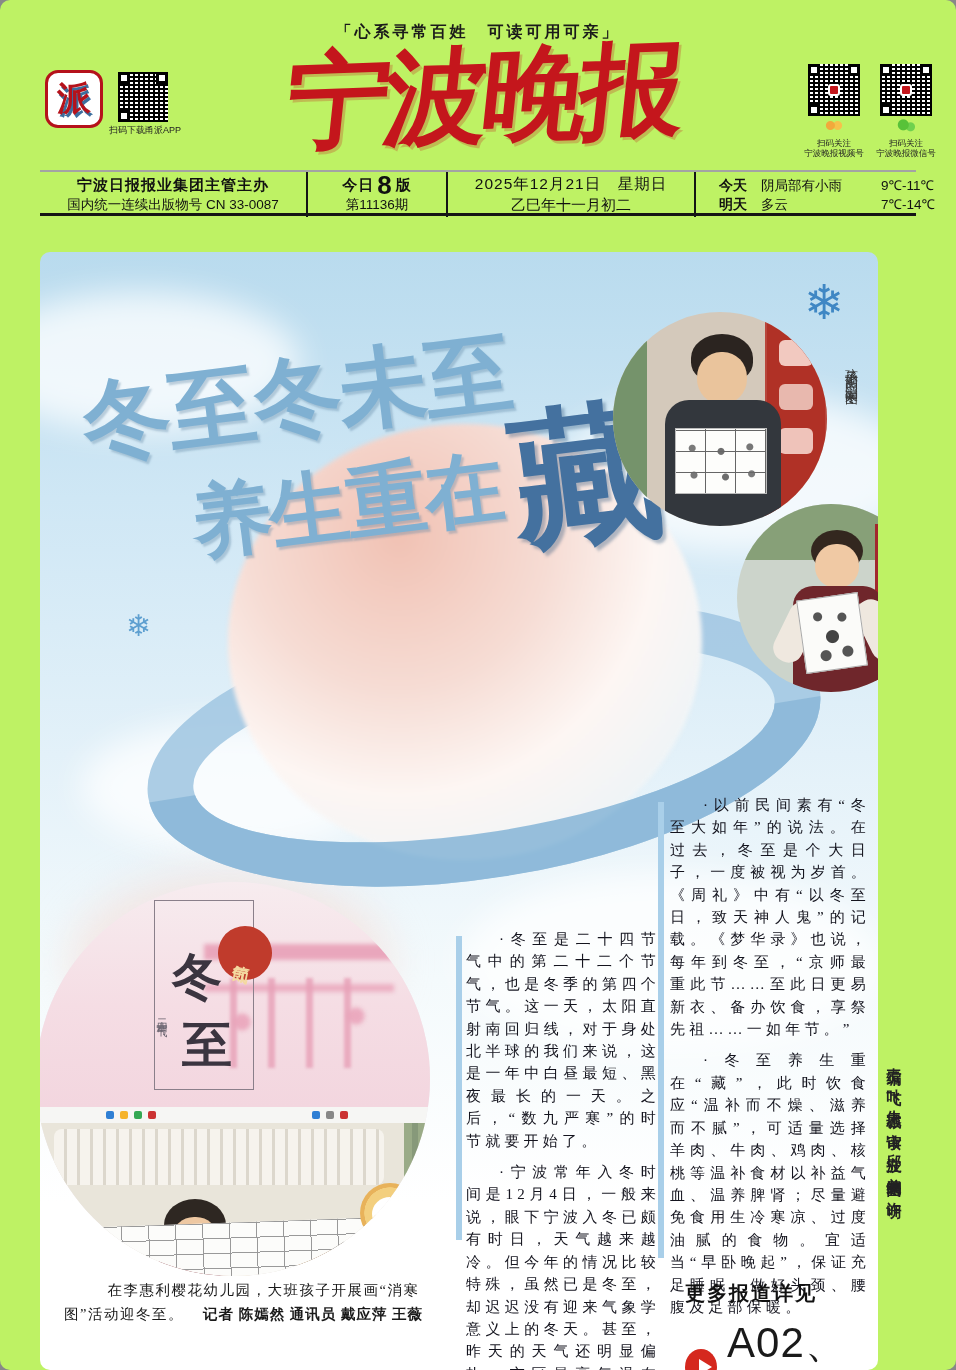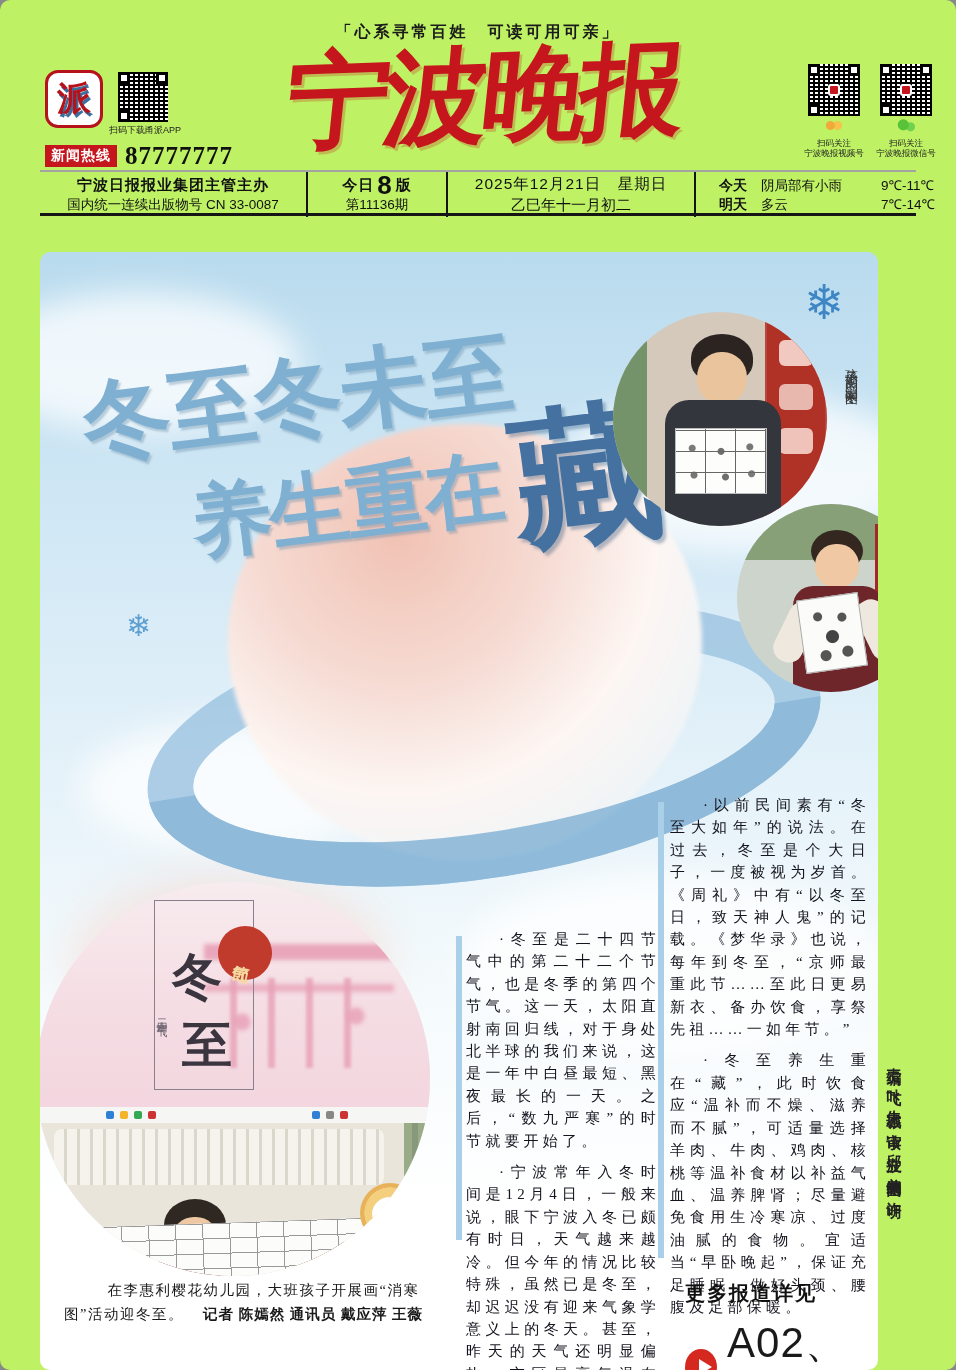--- a/index.html
+++ b/index.html
@@ -223,24 +223,20 @@
   <div class="left-block">
     <div class="app-icon">
       <span>派</span>
     </div>
     <div class="qr qr-app">
       <div class="f tl"></div>
         <div class="f tr"></div>
         <div class="f bl"></div>
     </div>
     <div class="qr-app-cap">扫码下载甬派APP</div>
-    <div class="hotline">
-      <span class="lbl">新闻热线</span>
-      <span class="num">87777777</span>
-    </div>
   </div>
 
   <div class="right-block">
     <div class="qr-unit" style="left:0;">
       <div class="qr">
         <div class="f tl"></div>
           <div class="f tr"></div>
           <div class="f bl"></div>
           <div class="dot"></div>
       </div>

